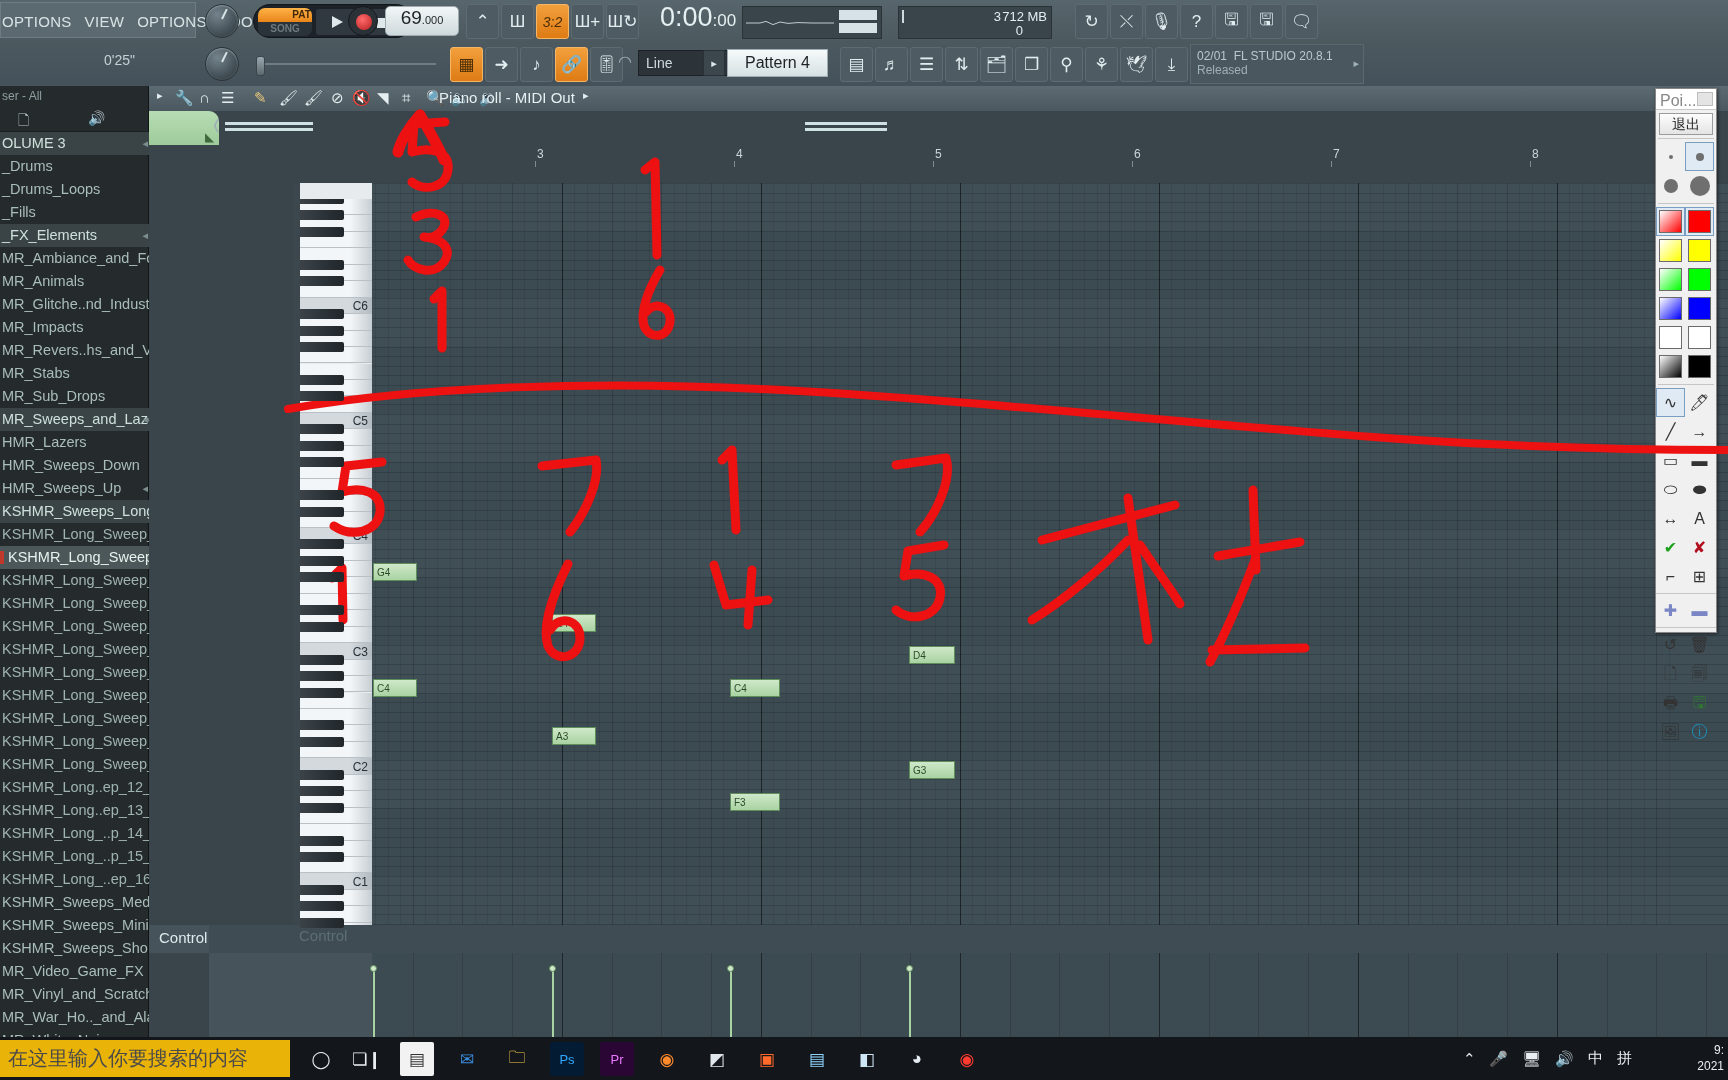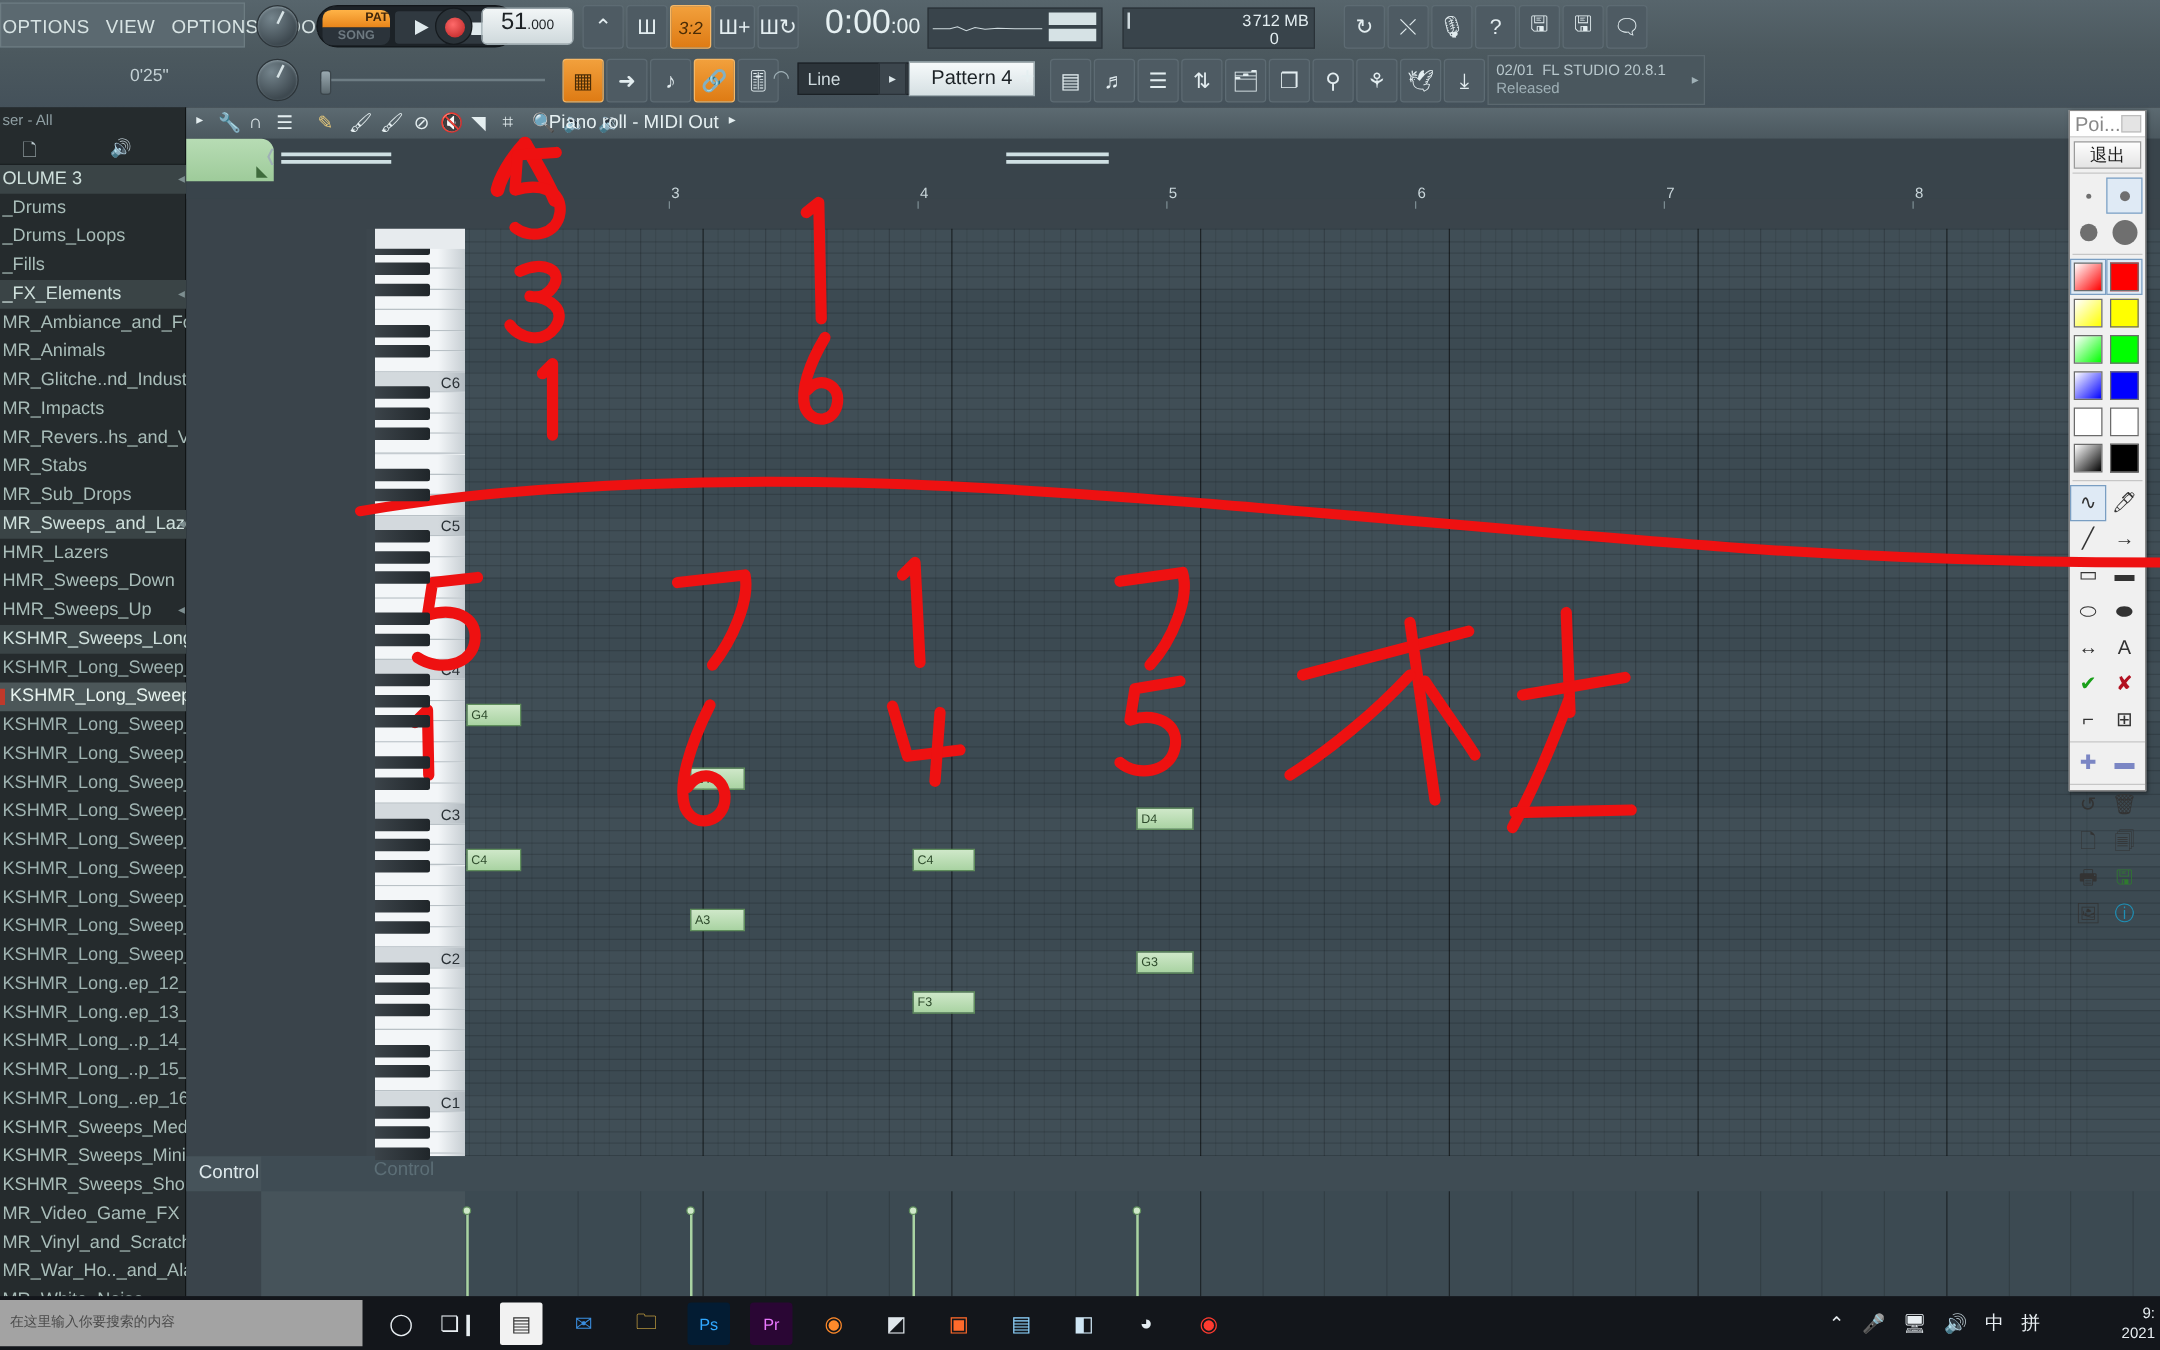--- a/index.html
+++ b/index.html
@@ -180,21 +180,21 @@
   .dot{ border-radius:50%; background:#6f6f6f;}
   .sw{ width:23px; height:23px; border:1px solid #6b6b6b;}
   .picon{ font-size:16px; color:#333; line-height:1;}
 
   
   .ink{ position:absolute; left:0; top:0; width:1728px; height:1080px; pointer-events:none;}
 
   
   .taskbar{ position:absolute; left:0; bottom:0; width:1728px; height:43px; background:#13161b;}
   .searchbox{ position:absolute; left:0; top:3px; width:290px; height:37px;
-    background:#a3a3a3; color:#4a4a4a; font-size:11px; line-height:37px; padding-left:8px;
+    background:#eab308; color:#4a4a4a; font-size:20px; line-height:37px; padding-left:8px;
     white-space:nowrap; overflow:hidden;}
   .tb-ic{ position:absolute; top:5px; width:34px; height:34px; display:flex;
     align-items:center; justify-content:center; font-size:17px; color:#e8eef2;}
   .tray{ position:absolute; right:96px; top:0; height:43px; display:flex; align-items:center;
     gap:14px; color:#e8eef2; font-size:15px;}
   .clockarea{ position:absolute; right:4px; top:5px; color:#e8eef2; font-size:12px;
     text-align:right; line-height:16px;}
 </style>
 </head>
 <body>
@@ -221,21 +221,21 @@
     <div class="transport">
       <div class="patsong">
         <div class="pat">PAT</div>
         <div class="song">SONG</div>
       </div>
       <div class="playbtn"></div>
       <div class="stopbtn"></div>
     </div>
     <div class="recbtn"></div>
     <div class="tempo">
-      <span class="big">51</span>
+      <span class="big">69</span>
       <span class="small">.000</span>
     </div>
 
     <div class="ibtn" style="left:466px">⌃</div>
     <div class="ibtn" style="left:501px">Ш</div>
     <div class="ibtn on" style="left:536px;font-size:14px;font-style:italic;">3:2</div>
     <div class="ibtn" style="left:571px">Ш+</div>
     <div class="ibtn" style="left:606px">Ш↻</div>
 
     <div class="clock">

